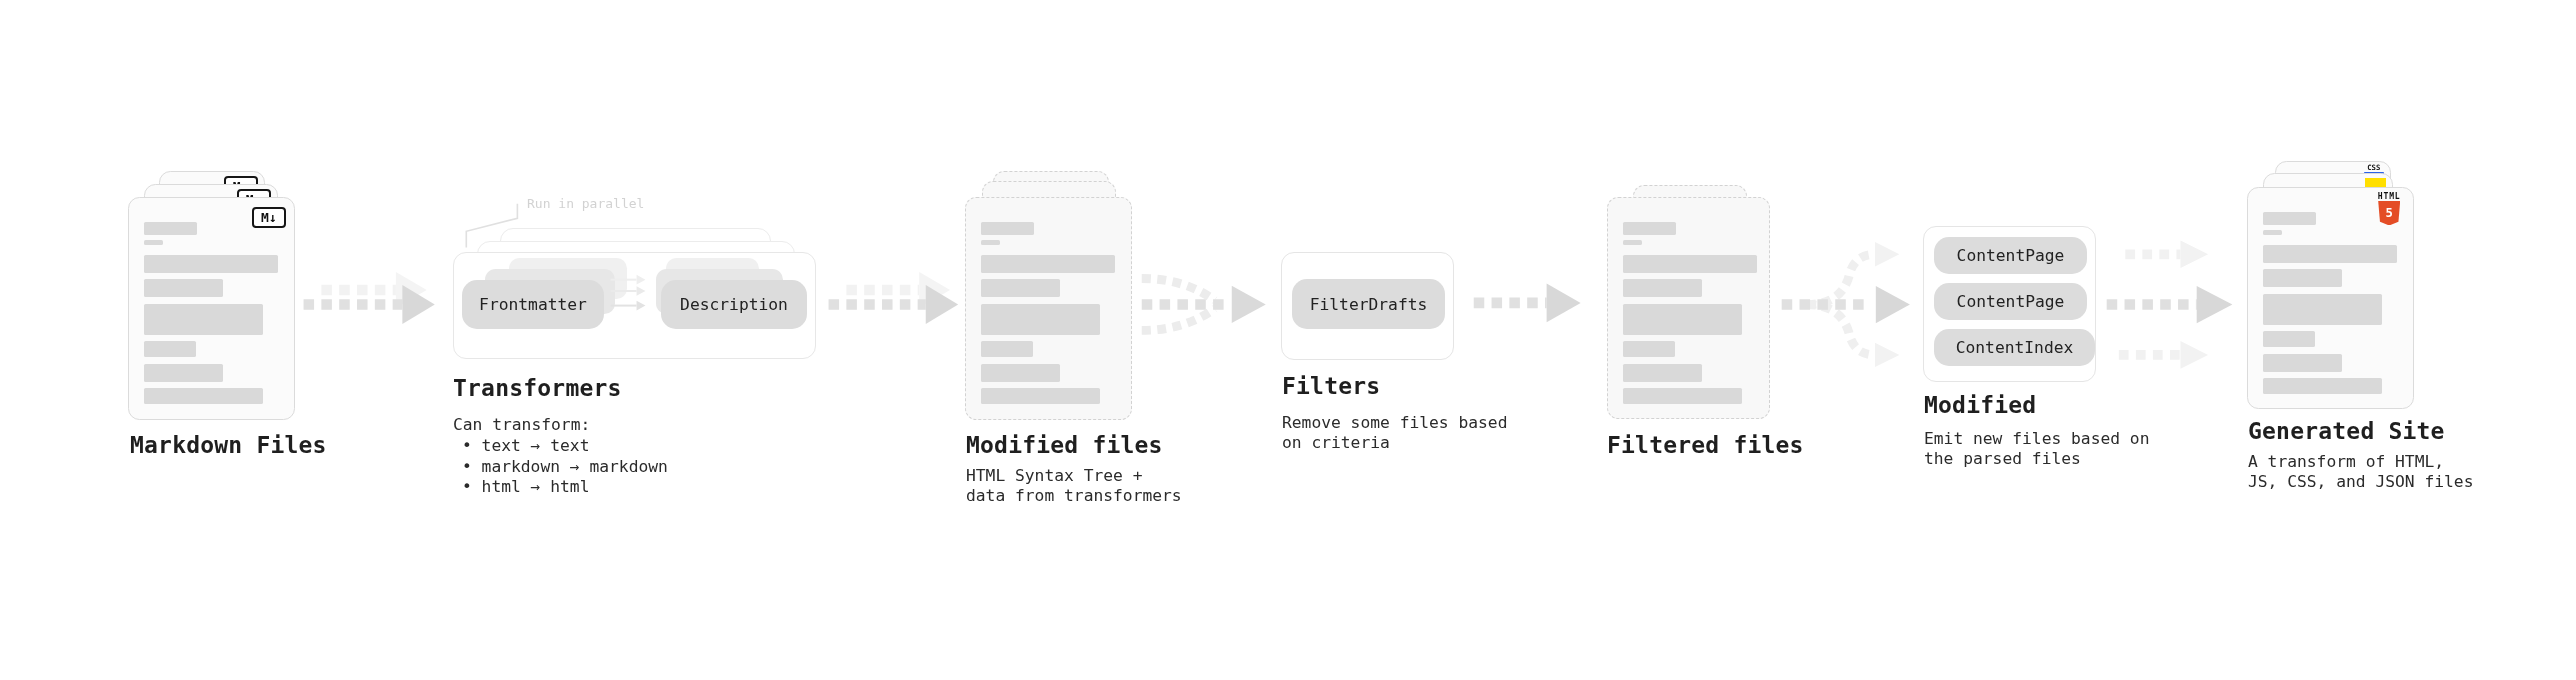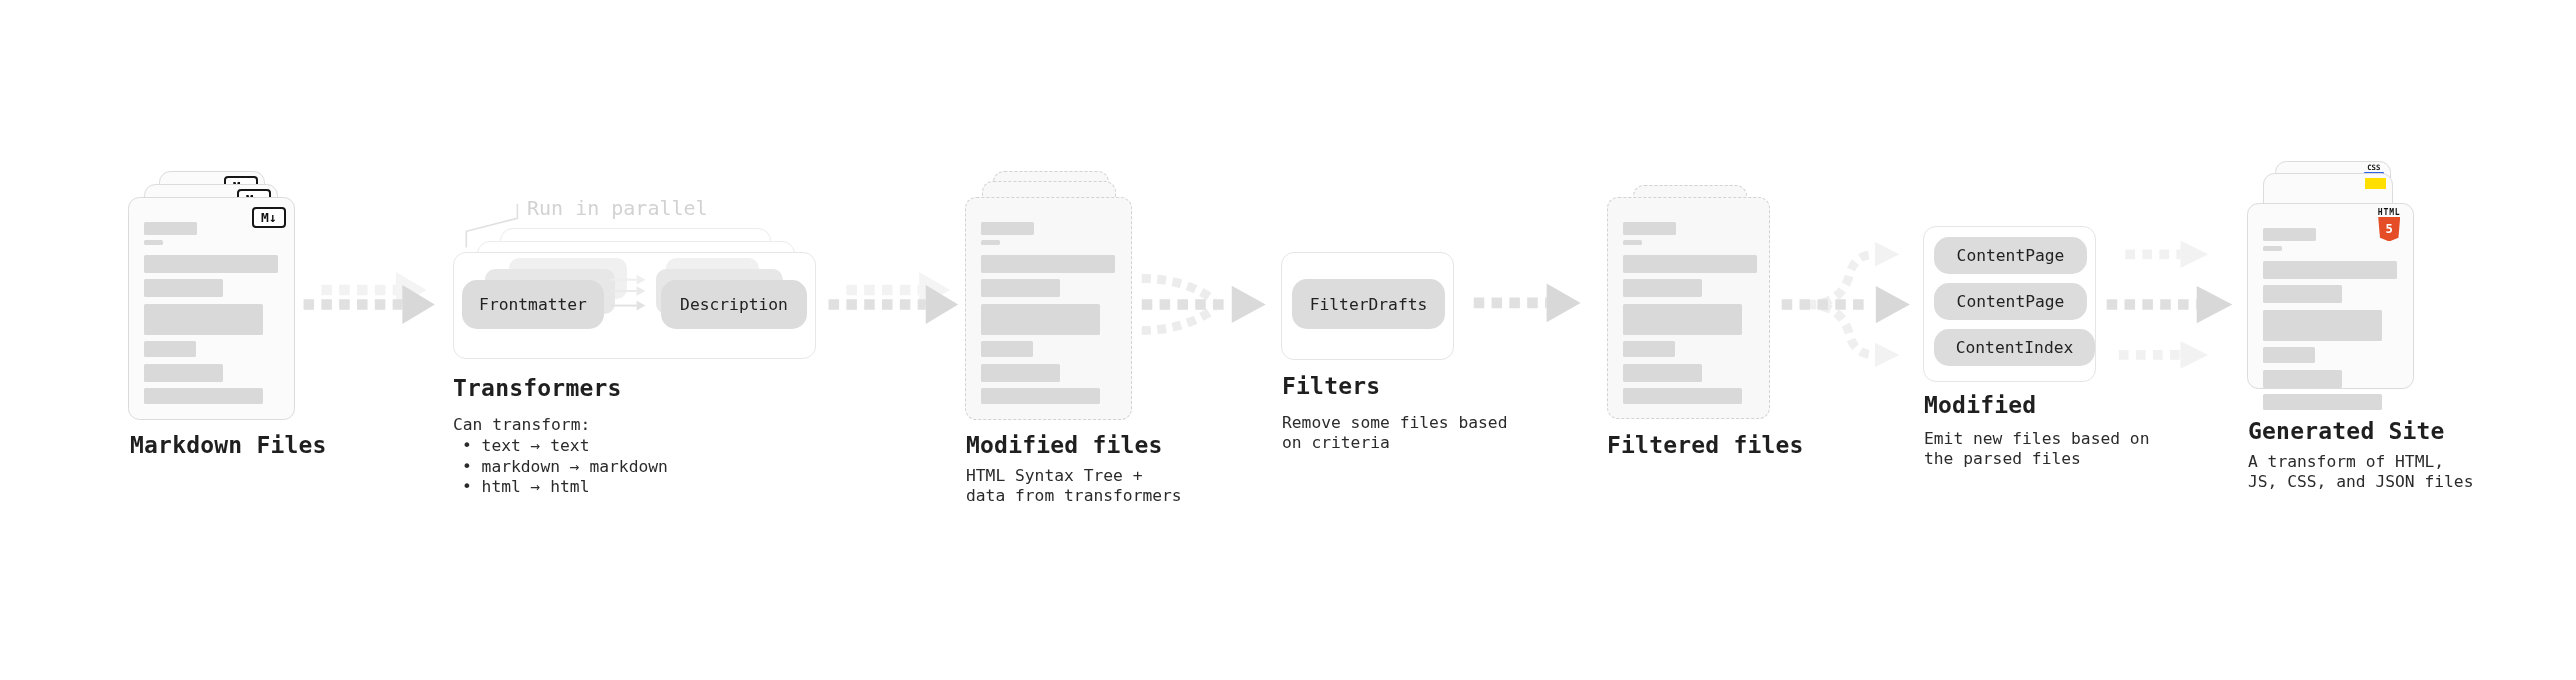--- a/index.html
+++ b/index.html
@@ -20,21 +20,21 @@
   .card.dashed{background:#f8f8f8;border:1.6px dashed #d2d2d2;}
   .bar{position:absolute;background:var(--bar-fill);border-radius:1.6px;}
   .frame{position:absolute;background:#ffffff;border:1.6px solid #e8e8e8;border-radius:13px;box-sizing:border-box;}
   .pill{position:absolute;background:var(--pill-bg);border-radius:15px;display:flex;align-items:center;justify-content:center;
         font-size:16.3px;color:#222;white-space:nowrap;}
   .pill-ghost{position:absolute;border-radius:10.6px;}
   .g1{background:#e7e7e7;}
   .g2{background:#f0f0f0;}
   .stage-label{position:absolute;font-size:23px;font-weight:600;color:var(--text);white-space:nowrap;letter-spacing:0.2px;}
   .stage-desc{position:absolute;font-size:16.3px;line-height:20.3px;color:var(--muted-text);white-space:nowrap;}
-  .annotation{position:absolute;font-size:20px;color:var(--annotation);white-space:nowrap;}
+  .annotation{position:absolute;font-size:13px;color:var(--annotation);white-space:nowrap;}
   .md-badge{position:absolute;width:34px;height:21px;border:2.4px solid #161616;border-radius:4.1px;background:#fff;
             display:flex;align-items:center;justify-content:center;font-size:13px;font-weight:700;color:#111;box-sizing:border-box;}
   .html5-logo{position:absolute;width:28px;text-align:center;}
   .html5-word{font-size:8.1px;font-weight:700;letter-spacing:0.8px;color:#111;line-height:8.1px;}
   .html5-shield{width:22px;height:24.4px;margin:0.8px auto 0;background:var(--html5-orange);
                 clip-path:polygon(0 0,100% 0,92% 85%,50% 100%,8% 85%);
                 display:flex;align-items:center;justify-content:center;color:#fff;font-size:12.2px;font-weight:700;}
   .css-badge{position:absolute;width:19.5px;text-align:center;}
   .css-word{font-size:7.3px;font-weight:700;color:#111;line-height:7.3px;}
   .css-bar{height:3.3px;background:var(--css-blue);margin-top:0.8px;border-radius:0.8px;}
@@ -216,21 +216,21 @@
   <div>
     <div class="card solid" style="left:2275px;top:161px;width:116px;height:215px;">
       <div class="css-badge" style="right:6.5px;top:2.4px;">
         <div class="css-word">CSS</div>
         <div class="css-bar"></div>
       </div>
     </div>
     <div class="card solid" style="left:2263px;top:173px;width:130px;height:215px;">
       <div class="js-badge" style="right:6.5px;top:4.1px;width:21px;height:10.6px;"></div>
     </div>
-    <div class="card solid" style="left:2247px;top:203px;width:167px;height:186px;text-decoration:underline;">
+    <div class="card solid" style="left:2247px;top:187px;width:167px;height:222px;text-decoration:underline;">
       <div class="html5-logo" style="right:9.8px;top:4.1px;">
         <div class="html5-word">HTML</div>
         <div class="html5-shield">
             <span>5</span>
           </div>
       </div>
     <div class="bar" style="left: 14.6px; top: 24.4px; width: 53px; height: 13px;"></div>
         <div class="bar" style="left: 14.6px; top: 42px; width: 19.5px; height: 4.9px;"></div>
         <div class="bar" style="left: 14.6px; top: 57px; width: 134px; height: 18px;"></div>
         <div class="bar" style="left: 14.6px; top: 81px; width: 79px; height: 18px;"></div>

